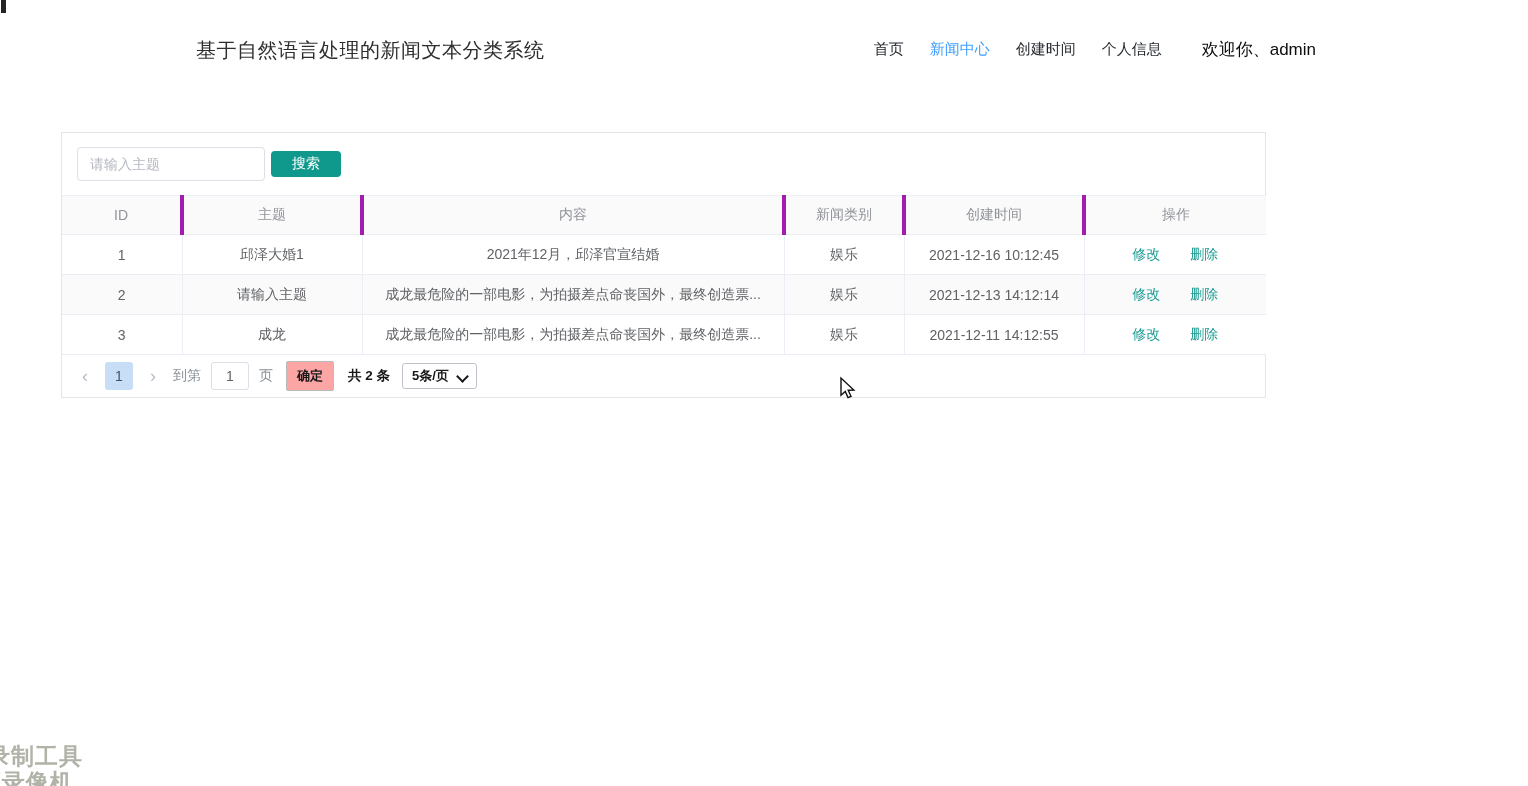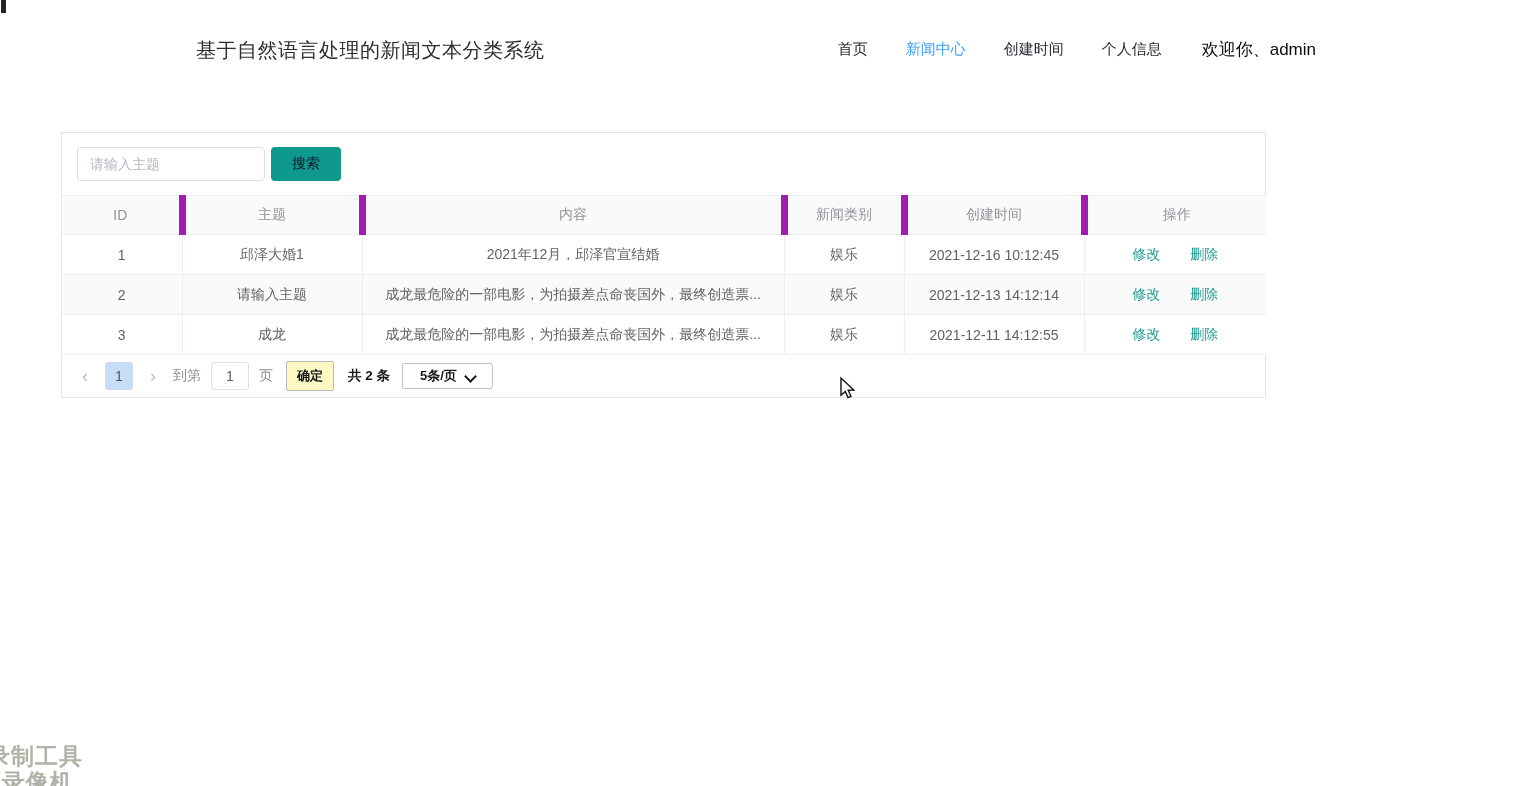--- a/index.html
+++ b/index.html
@@ -6,58 +6,58 @@
   html,body { width:1528px; height:786px; }
   body {
     font-family:"Liberation Sans", sans-serif;
     background:#ffffff; position:relative; overflow:hidden;
   }
   .corner-mark { position:absolute; left:1px; top:0; width:5px; height:13px; background:#242424; }
 
   
   .header { position:absolute; top:13px; left:0; width:100%; height:72px; background:#fff; }
   .title { position:absolute; left:196px; top:24px; font-size:20px; color:#2e2e2e; font-weight:500; letter-spacing:.5px; }
-  .nav { position:absolute; right:212px; top:0; height:72px; display:flex; align-items:center; gap:38px; }
+  .nav { position:absolute; right:212px; top:0; height:72px; display:flex; align-items:center; gap:26px; }
   .nav-item { font-size:15px; color:#24292e; font-weight:500; cursor:pointer; white-space:nowrap; }
   .nav-item.active { color:#409eff; }
-  .welcome { font-size:17px; color:#0d0d0d; margin-left:2px; white-space:nowrap; }
+  .welcome { font-size:17px; color:#0d0d0d; margin-left:14px; white-space:nowrap; }
 
   
   .card { position:absolute; left:61px; top:132px; width:1205px; background:#fff; border:1px solid #e5e5e5; }
   .search-bar { height:62px; display:flex; align-items:center; padding:0 15px; }
   .search-input { width:188px; height:34px; border:1px solid #dcdfe6; border-radius:4px; padding:1px 12px; font-size:14px; color:#606266; outline:none; font-family:inherit; }
   .search-input::placeholder { color:#b4b8c0; }
-  .search-btn { width:70px; height:34px; margin-left:6px; background:#0f998c; color:#0f172a; font-size:14px; border:none; border-radius:4px; cursor:pointer; font-family:inherit; }
+  .search-btn { width:70px; height:26px; margin-left:6px; background:#0f998c; color:#ffffff; font-size:14px; border:none; border-radius:4px; cursor:pointer; font-family:inherit; }
 
   
   table { width:100%; border-collapse:collapse; table-layout:fixed; }
   thead th { background:#fafafa; height:39px; font-size:14px; font-weight:400; color:#909399;
-    border-top:1px solid #ebeef5; border-bottom:1px solid #ebeef5; border-right:7px solid #a21caf; }
+    border-top:1px solid #ebeef5; border-bottom:1px solid #ebeef5; border-right:4px solid #a21caf; }
   thead th:last-child { border-right:none; }
   tbody td { height:40px; background:#fff; font-size:14px; color:#606266; text-align:center;
     border-bottom:1px solid #ebeef5; border-right:1px solid #ebeef5; padding:0 10px;
     overflow:hidden; text-overflow:ellipsis; white-space:nowrap; }
   tbody td:last-child { border-right:none; }
   tr.striped td { background:#fafafa; }
   .action-link { color:#1b9a91; text-decoration:none; font-size:14px; margin:0 13px; cursor:pointer; }
 
   
   .pagination { height:42px; display:flex; align-items:center; padding-left:17px; }
   .pg-arrow { color:#b4bccc; font-size:18px; line-height:1; width:12px; text-align:center; cursor:pointer; user-select:none; }
   .pg-page { width:28px; height:28px; margin:0 14px; background:#c8ddf6; color:#45516b; border-radius:3px;
     display:flex; align-items:center; justify-content:center; font-size:14px; cursor:pointer; }
   .pg-text { font-size:14px; color:#8a8f98; margin-left:14px; }
   .pg-goto-input { width:38px; height:28px; margin-left:10px; border:1px solid #dcdfe6; border-radius:3px;
     text-align:center; font-size:14px; color:#606266; outline:none; font-family:inherit; }
   .pg-page-label { font-size:14px; color:#8a8f98; margin-left:10px; }
-  .pg-confirm { margin-left:13px; padding:5px 10px; background:#fef9c3; border:1px solid #b9bbbe; border-radius:2px;
+  .pg-confirm { margin-left:13px; padding:5px 10px; background:#fca5a5; border:1px solid #b9bbbe; border-radius:2px;
     font-size:13px; font-weight:700; color:#17181a; cursor:pointer; font-family:inherit; }
   .pg-total { margin-left:14px; font-size:13.5px; color:#17181a; font-weight:600; }
   .pg-size { margin-left:12px; height:26px; border:1px solid #bfc3c9; border-radius:3px; background:#fff;
-    display:flex; align-items:center; padding:0 17px; gap:9px; font-size:13px; font-weight:600; color:#17181a; cursor:pointer; }
+    display:flex; align-items:center; padding:0 9px; gap:9px; font-size:13px; font-weight:600; color:#17181a; cursor:pointer; }
   .chevron-down { width:9px; height:9px; position:relative; top:-2px; }
   .chevron-down::after { content:""; position:absolute; left:0; top:2px; width:7px; height:7px;
     border-right:2px solid #17181a; border-bottom:2px solid #17181a; transform:rotate(45deg); }
 
   
   .watermark { position:absolute; left:0; bottom:-9px; font-weight:700; font-size:23px; line-height:26px;
     color:#b0b3a7; letter-spacing:1px;
     text-shadow:-1px -1px 0 #fff, 1px -1px 0 #fff, -1px 1px 0 #fff, 1px 1px 0 #fff, 2px 2px 2px #fff; }
   .watermark .wm1 { margin-left:-13px; }
   .watermark .wm2 { margin-left:-31px; }

